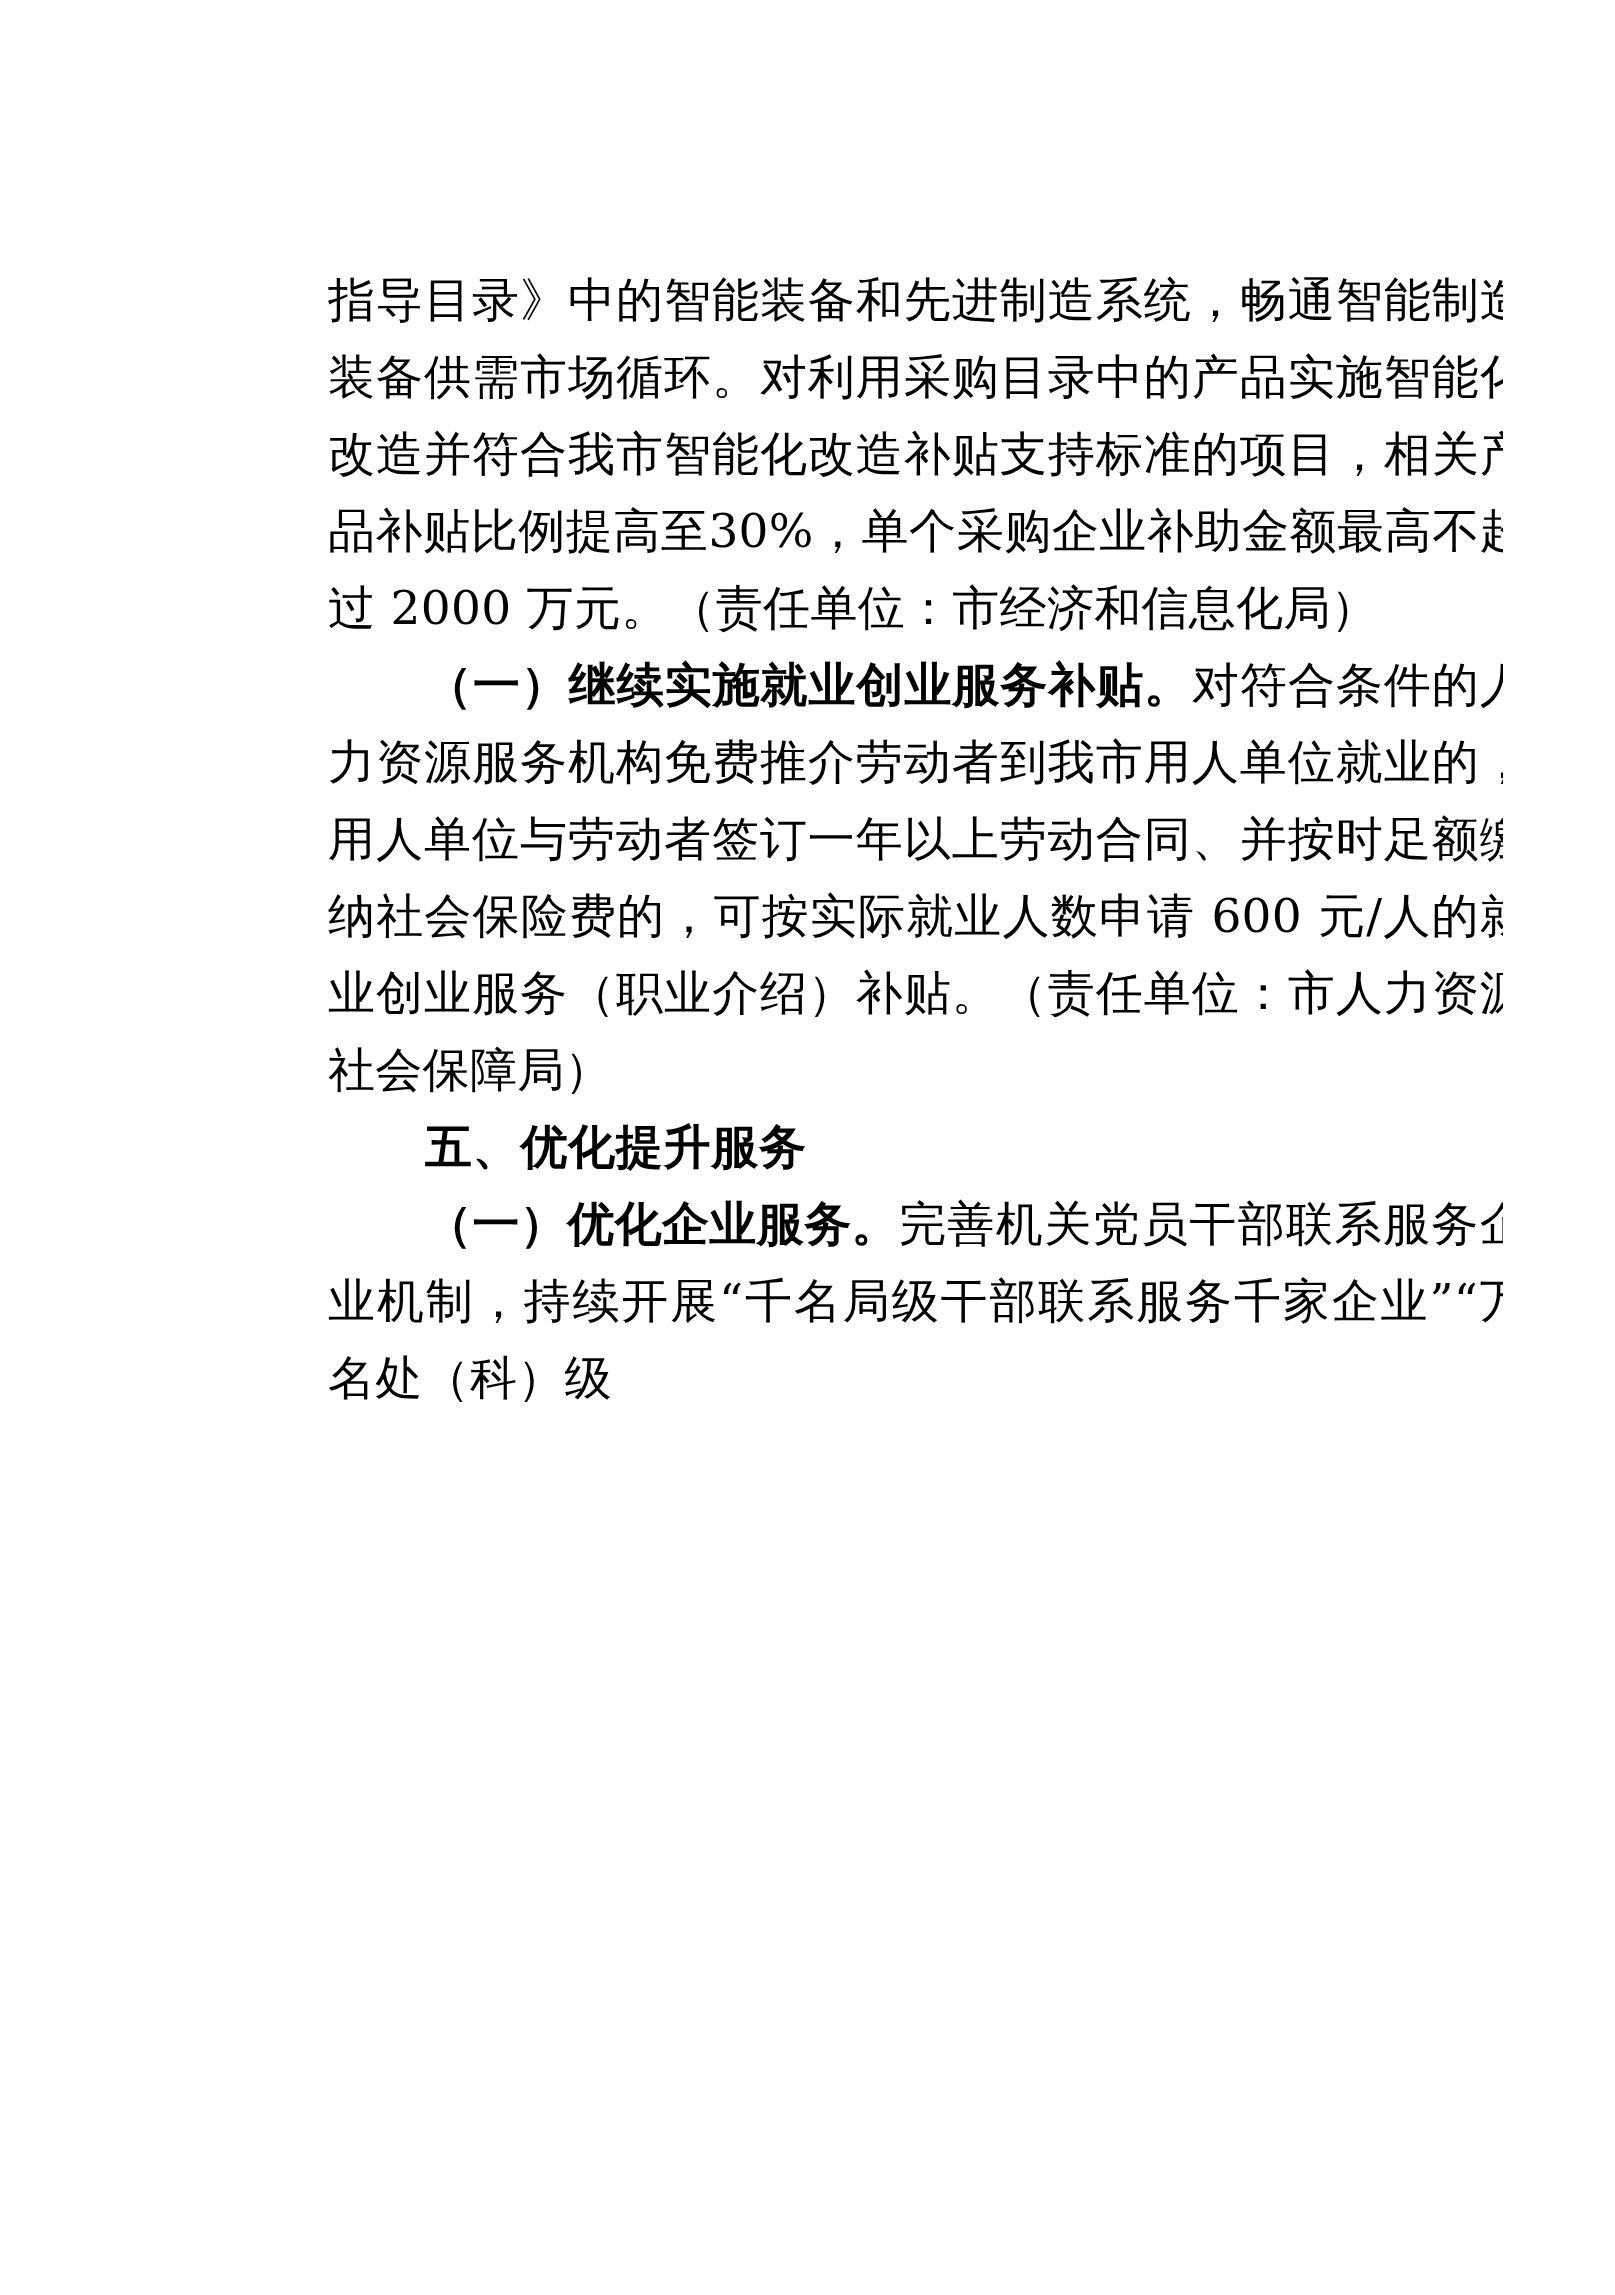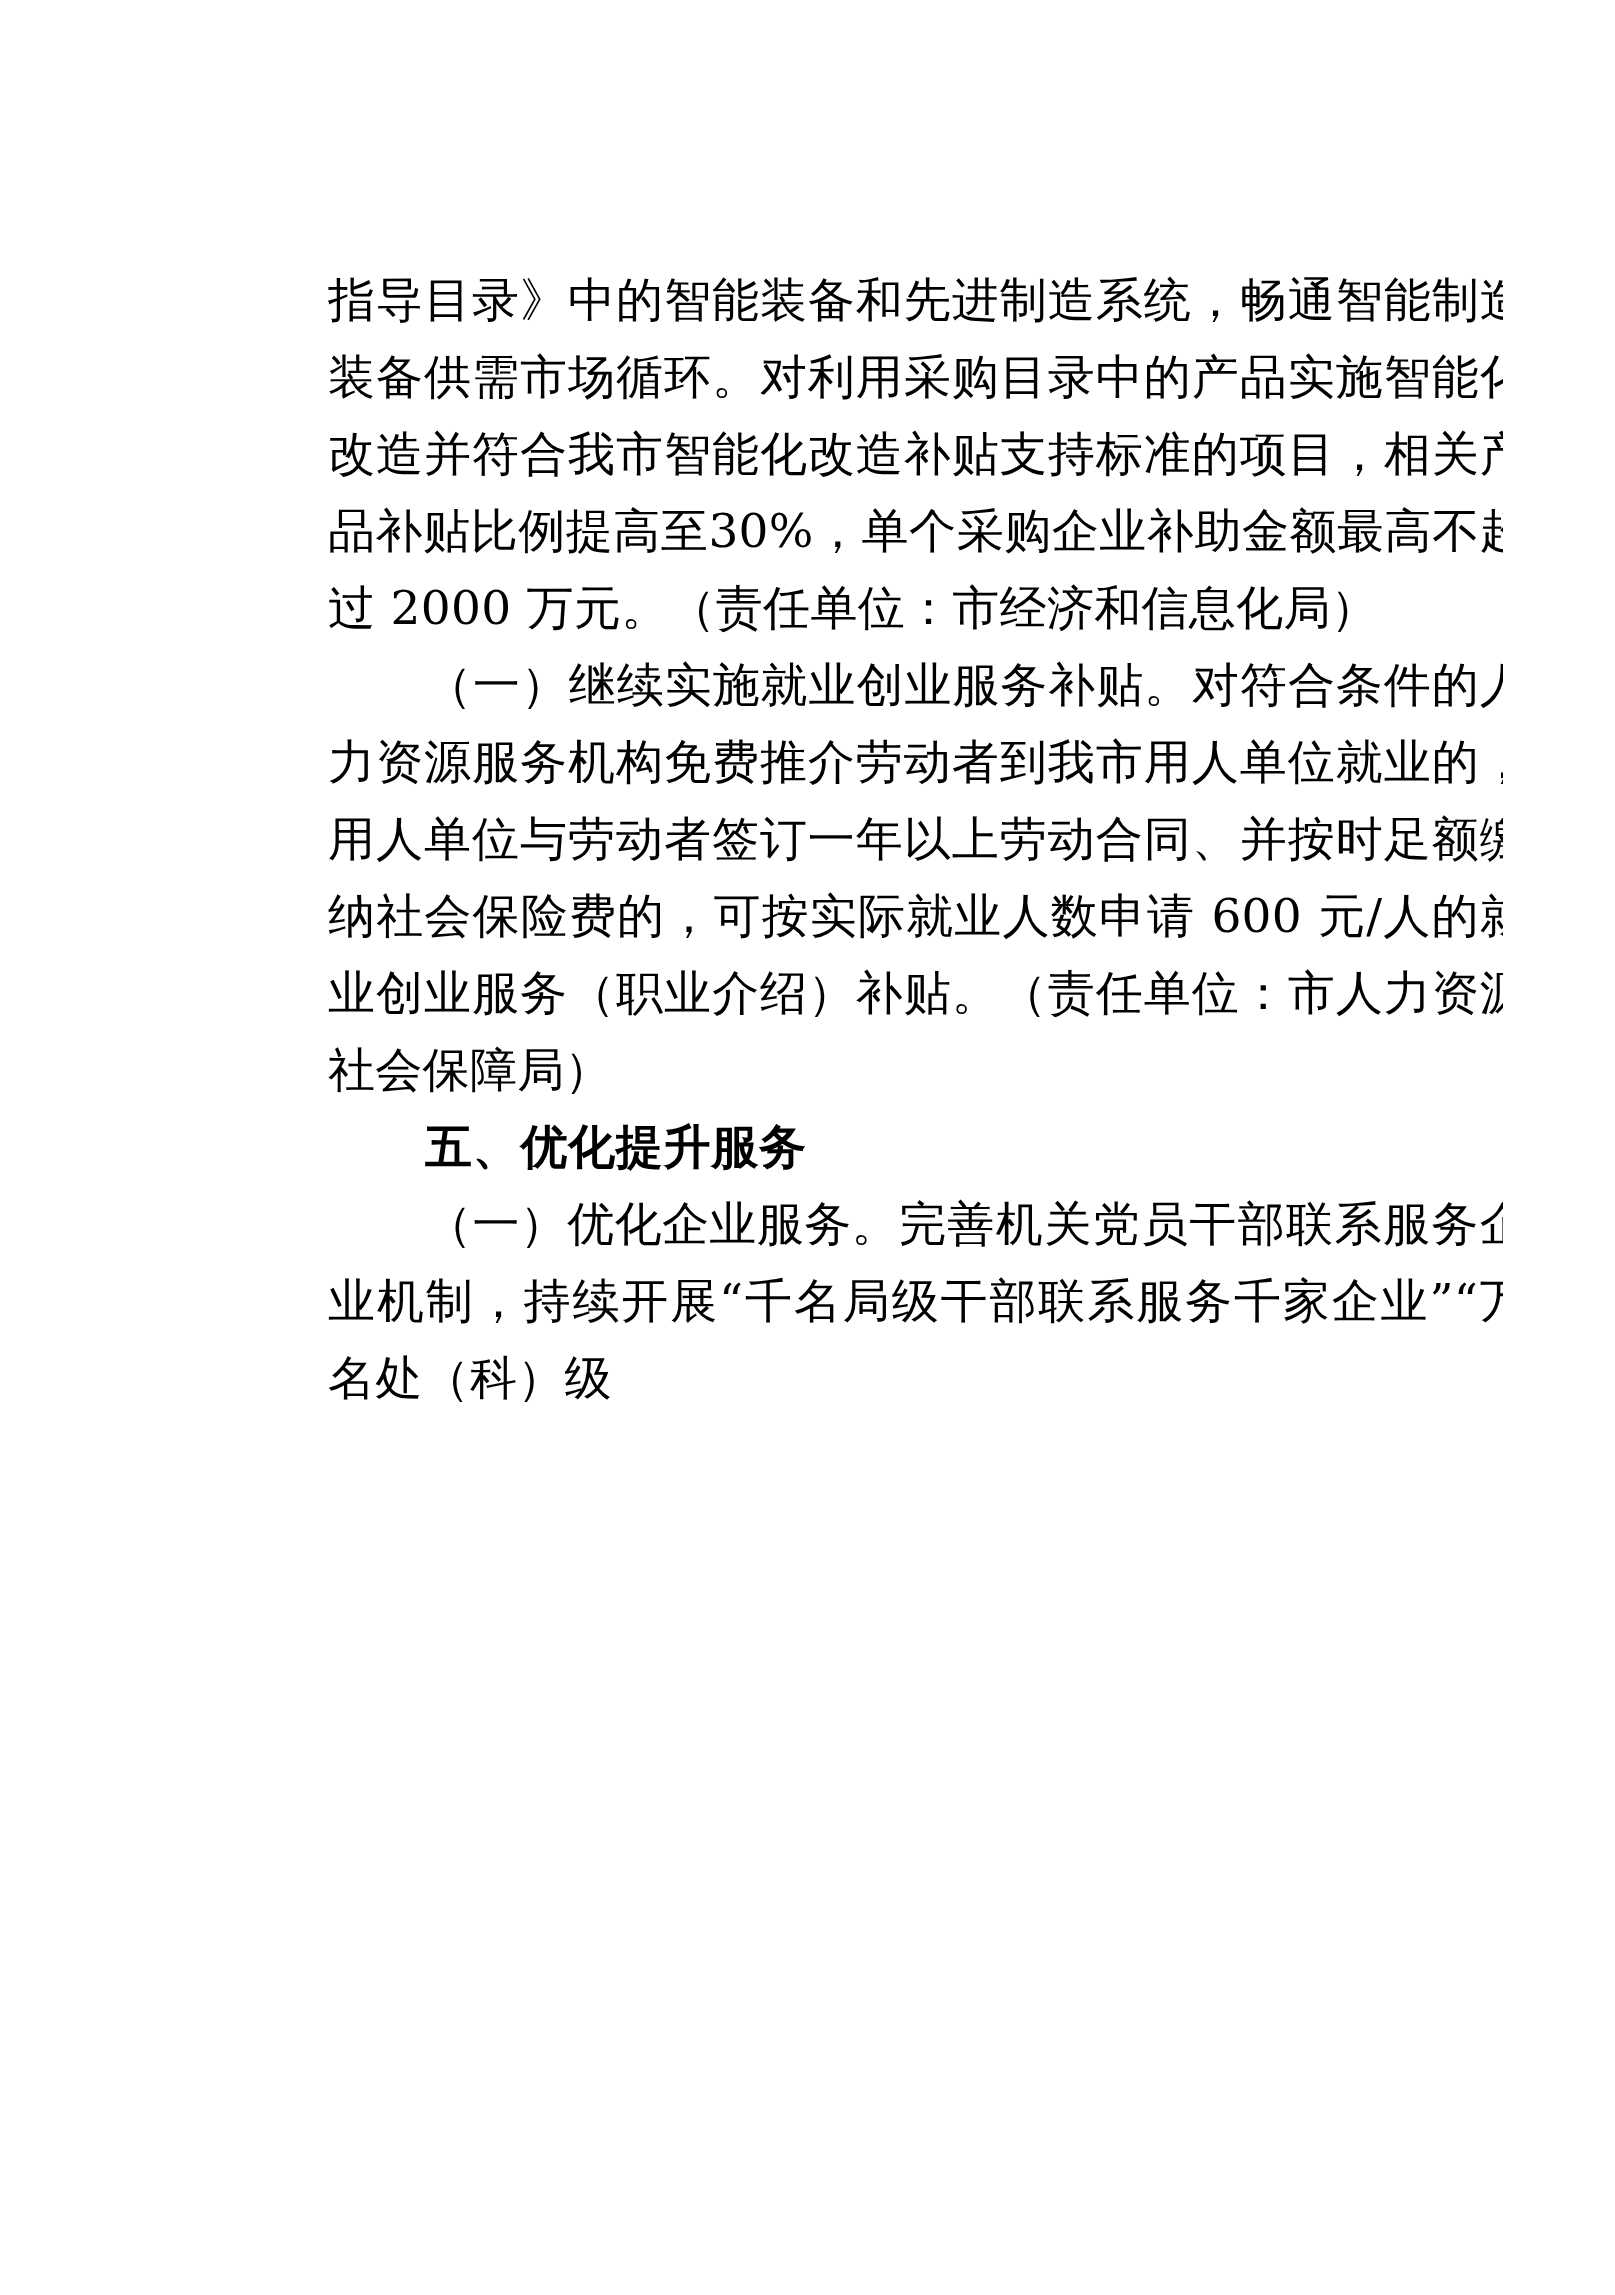--- a/index.html
+++ b/index.html
@@ -67,21 +67,21 @@
     line-height: 77px;
     font-weight: 700;
     text-indent: 97px;
     margin: 0;
     letter-spacing: 0.7px;
     text-align: left;
   }
 
   
   .runin {
-    font-weight: 400;
+    font-weight: 700;
     font-family: "DejaVu Serif", "Liberation Serif", serif;
     letter-spacing: 0.3px;
   }
 
   
   .runin.tight {
     letter-spacing: -0.7px;
   }
 </style>
 </head>

